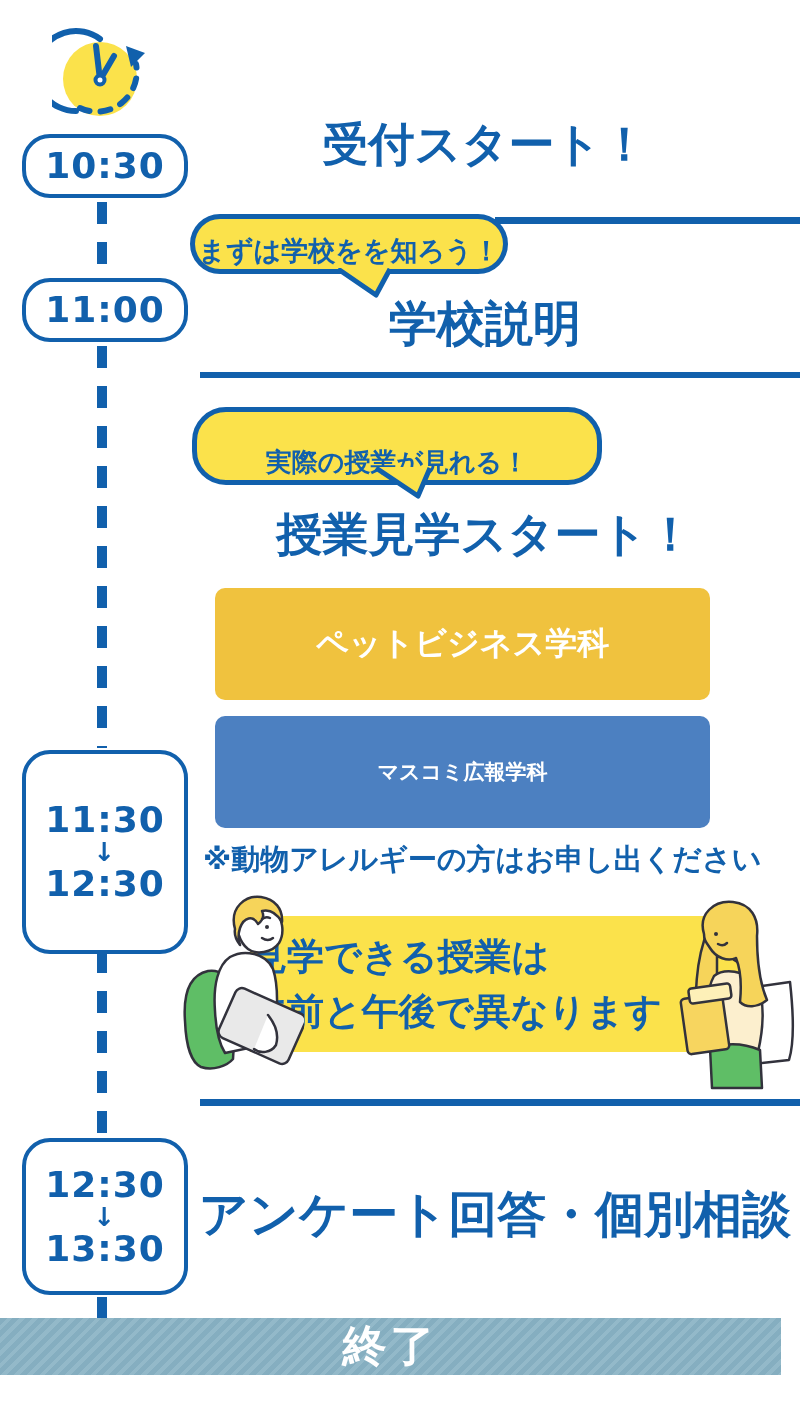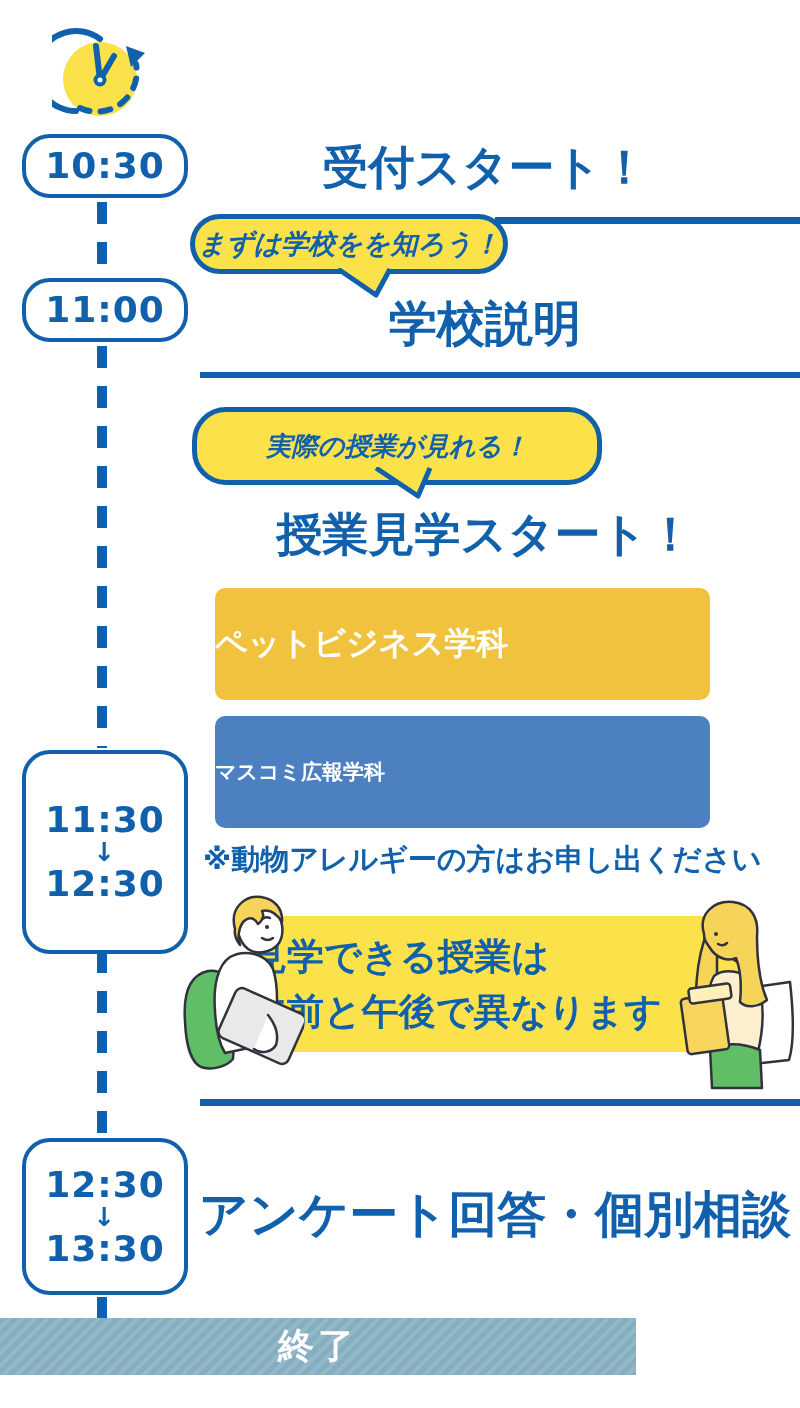--- a/index.html
+++ b/index.html
@@ -22,40 +22,40 @@
 
   
   .heading{position:absolute;left:190px;width:590px;text-align:center;color:var(--blue);
            font-weight:bold;}
   .h-lg{font-size:46px;}
   .h-xl{font-size:48px;}
 
   
   .bubble{position:absolute;background:var(--yellow);border:5px solid var(--blue);
           border-radius:34px;color:var(--blue);font-weight:bold;display:flex;
-          align-items:center;justify-content:center;z-index:3;font-style:italic;}
+          align-items:flex-end;justify-content:center;z-index:3;}
   .tail{position:absolute;z-index:4;}
   .hline{position:absolute;height:7px;background:var(--blue);z-index:1;}
 
   .course{position:absolute;left:215px;width:495px;border-radius:10px;color:#fff;font-weight:bold;
-          display:flex;flex-direction:column;align-items:flex-start;justify-content:center;
+          display:flex;flex-direction:column;align-items:center;justify-content:center;
           text-align:center;font-size:32px;line-height:1.35;}
   .course.orange{background:var(--orange);}
   .course.blue{background:var(--course-blue);}
 
   .note{position:absolute;left:203px;width:580px;color:var(--blue);font-weight:bold;font-size:29px;}
 
   .banner{position:absolute;left:250px;top:916px;width:505px;height:136px;background:var(--yellow);
           color:var(--blue);font-weight:bold;font-size:37px;line-height:1.5;display:flex;
           flex-direction:column;align-items:flex-start;justify-content:center;text-align:center;z-index:2;}
   .person{position:absolute;z-index:5;}
 
-  .footer{position:absolute;left:0;top:1318px;width:636px;height:57px;
+  .footer{position:absolute;left:0;top:1318px;width:781px;height:57px;
           background:repeating-linear-gradient(135deg,var(--footer-teal) 0 5px,#93b9c9 5px 9px);
-          color:#fff;font-weight:bold;font-size:36px;display:flex;align-items:center;
+          color:#fff;font-weight:bold;font-size:44px;display:flex;align-items:center;
           justify-content:center;letter-spacing:4px;z-index:6;}
 </style>
 </head>
 <body>
 
 <div class="canvas">
 
   <svg class="person" style="left:52px;top:24px;z-index:2;" width="100" height="100" viewBox="0 0 100 100">
     <circle cx="48" cy="55" r="37" fill="var(--yellow)"></circle>
     <path d="M48 15 A40 40 0 1 0 24 87" fill="none" stroke="var(--blue)" stroke-width="6" stroke-linecap="round"></path>
@@ -81,21 +81,21 @@
     <span class="t">11:30</span>
     <span class="arrow">↓</span>
     <span class="t">12:30</span>
   </div>
   <div class="timebox" style="top:1138px;height:157px;">
     <span class="t">12:30</span>
     <span class="arrow">↓</span>
     <span class="t">13:30</span>
   </div>
 
-  <div class="heading h-lg" style="top:137px;">受付スタート！</div>
+  <div class="heading h-lg" style="top:114px;">受付スタート！</div>
 
   <div class="hline" style="left:495px;top:217px;width:305px;"></div>
   <div class="bubble" style="left:190px;top:214px;width:318px;height:60px;font-size:27px;">
     <span>まずは学校をを知ろう！</span>
   </div>
   <svg class="tail" style="left:330px;top:268px;" width="70" height="32" viewBox="0 0 70 32">
     <polygon points="8,0 60,0 46,27" fill="var(--yellow)"></polygon>
     <path d="M8 1 L46 27 L60 1" fill="none" stroke="var(--blue)" stroke-width="5" stroke-linejoin="round"></path>
   </svg>
 

